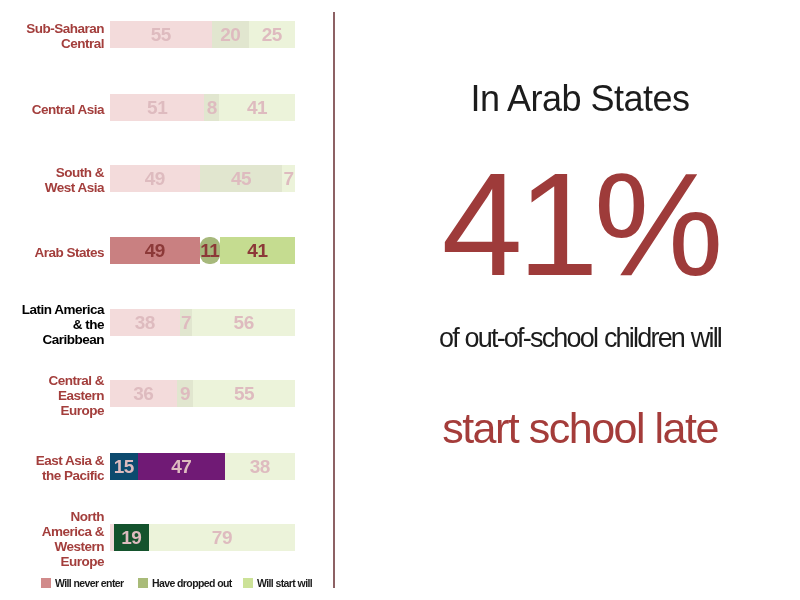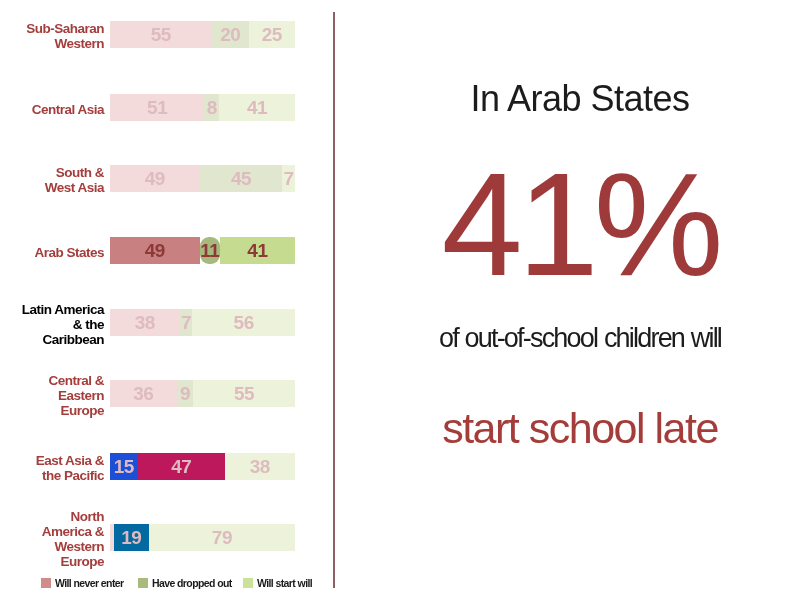--- a/index.html
+++ b/index.html
@@ -57,21 +57,21 @@
 </style>
 </head>
 <body>
 
 <div class="canvas">
 
   <div class="chart">
     <div id="rows">
         <div class="row" style="top: 21px;">
           <div class="row-label" style="color: rgb(163, 62, 60);">Sub-Saharan
-Western</div>
+Central</div>
           <div class="bar">
             <div class="seg" style="width: 55%; background: rgb(243, 219, 219);">
               <span class="seg-num" style="color: rgb(222, 187, 191);">55</span>
             </div>
             <div class="seg" style="width: 20%; background: rgb(225, 230, 207);">
               <span class="seg-num" style="color: rgb(222, 187, 191);">20</span>
             </div>
             <div class="seg" style="width: 25%; background: rgb(236, 243, 218);">
               <span class="seg-num" style="color: rgb(222, 187, 191);">25</span>
             </div>
@@ -149,39 +149,39 @@
             </div>
             <div class="seg" style="width: 55%; background: rgb(236, 243, 218);">
               <span class="seg-num" style="color: rgb(222, 187, 191);">55</span>
             </div>
           </div>
         </div>
         <div class="row" style="top: 453px;">
           <div class="row-label" style="color: rgb(163, 62, 60);">East Asia &amp;
 the Pacific</div>
           <div class="bar">
-            <div class="seg" style="width: 15%; background: #1d4ed8;">
+            <div class="seg" style="width: 15%; background: #0c4a6e;">
               <span class="seg-num" style="color: rgb(222, 187, 191);">15</span>
             </div>
-            <div class="seg" style="width: 47%; background: #be185d; text-align: right;">
+            <div class="seg" style="width: 47%; background: #701a75; text-align: right;">
               <span class="seg-num" style="color: rgb(222, 187, 191);">47</span>
             </div>
             <div class="seg" style="width: 38%; background: rgb(236, 243, 218);">
               <span class="seg-num" style="color: rgb(222, 187, 191);">38</span>
             </div>
           </div>
         </div>
         <div class="row" style="top: 524px;">
           <div class="row-label" style="color: rgb(163, 62, 60);">North
 America &amp;
 Western
 Europe</div>
           <div class="bar">
             <div class="seg" style="width: 2%; background: rgb(243, 219, 219);"></div>
-            <div class="seg" style="width: 19%; background: #0369a1;">
+            <div class="seg" style="width: 19%; background: #14532d;">
               <span class="seg-num" style="color: rgb(222, 187, 191);">19</span>
             </div>
             <div class="seg" style="width: 79%; background: rgb(236, 243, 218);">
               <span class="seg-num" style="color: rgb(222, 187, 191);">79</span>
             </div>
           </div>
         </div>
       </div>
 
     <div class="legend">

